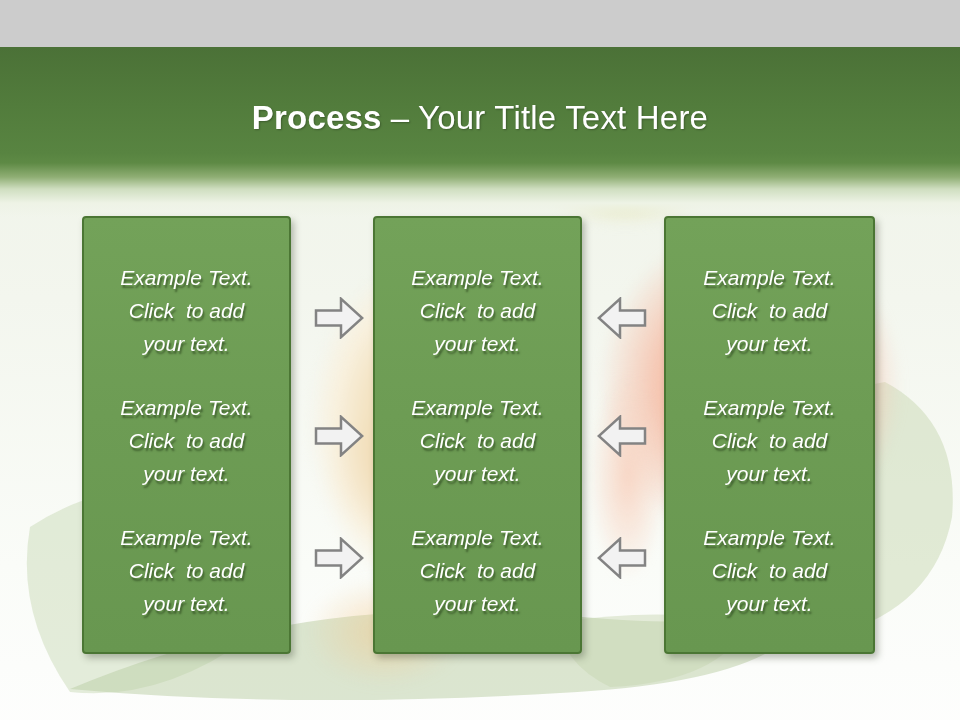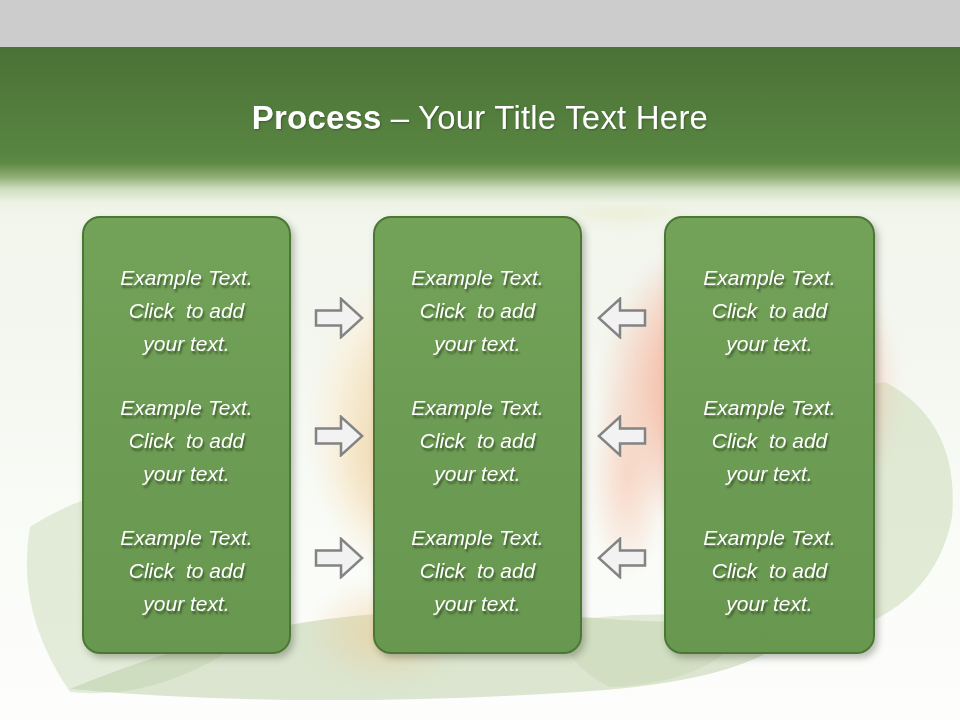--- a/index.html
+++ b/index.html
@@ -45,21 +45,21 @@
     position:absolute;left:0;top:52px;width:960px;text-align:center;
     color:#ffffff;font-size:33px;letter-spacing:.2px;
     text-shadow:1px 1px 2px rgba(0,0,0,.28);
   }
   .slide-title .t-bold{font-weight:700;}
   .slide-title .t-light{font-weight:400;margin-left:9px;}
   
   .pbox{
     position:absolute;top:169px;width:209px;height:438px;box-sizing:border-box;
     background:linear-gradient(180deg,#73a259 0%,#6d9c54 45%,#689750 100%);
-    border:2.5px solid #4b7634;border-radius:18px;
+    border:2.5px solid #4b7634;border-radius:4px;
     box-shadow:3px 4px 7px rgba(60,70,50,.35);
     display:flex;flex-direction:column;justify-content:center;gap:31px;
     padding:14px 6px 4px;
   }
   .pbox.c1{left:82px;}
   .pbox.c2{left:373px;}
   .pbox.c3{left:664px;width:211px;}
   .ptext{
     text-align:center;color:#ffffff;font-style:italic;
     font-size:21px;line-height:33px;

